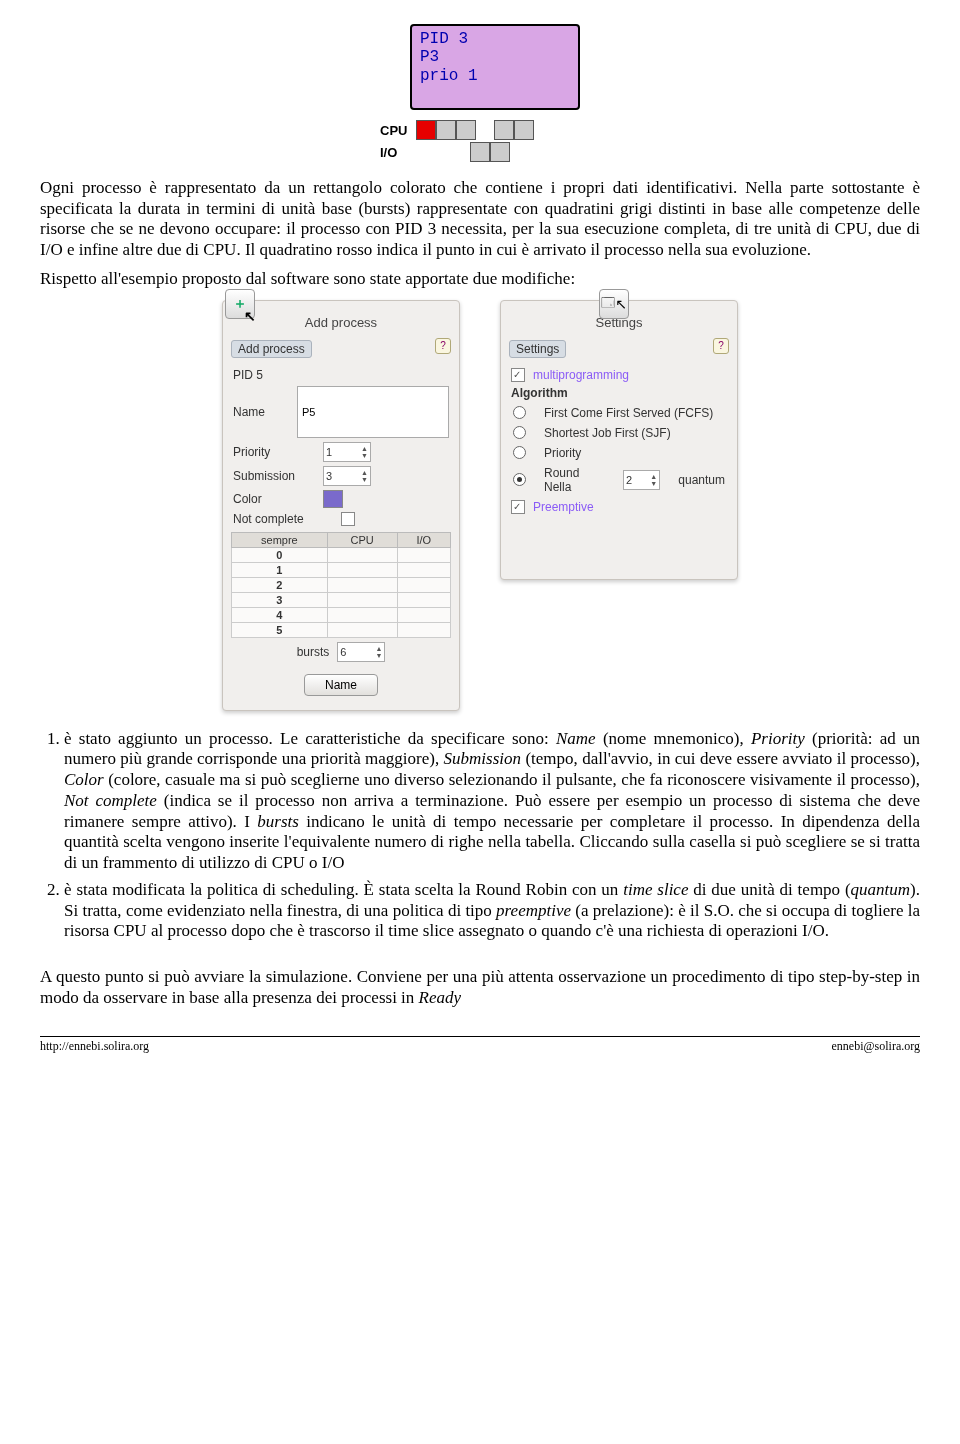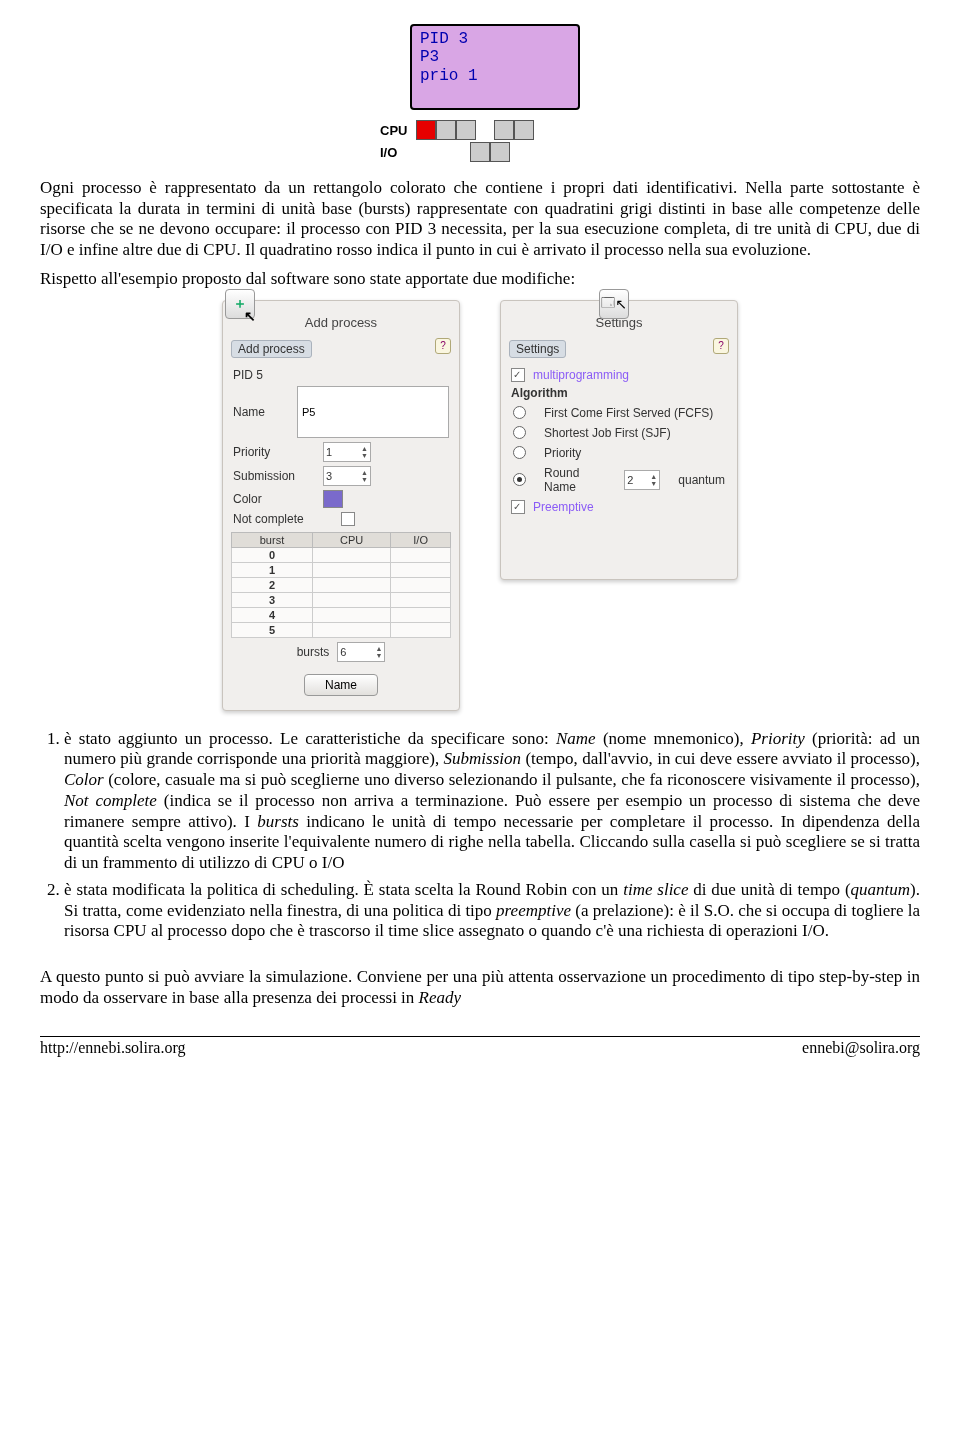--- a/index.html
+++ b/index.html
@@ -1,18 +1,18 @@
 <!DOCTYPE html>
 <html><head>
 <meta charset="utf-8">
 <style>
   body { margin:0; padding:0; background:#fff; font-family:"Times New Roman", Times, serif; font-size:17px; color:#000; }
   .page { width:880px; margin:0 auto; padding:20px 40px 10px 40px; position:relative; }
   .hdr { display:flex; justify-content:space-between; font-size:16px; border-bottom:1px solid #000; padding-bottom:2px; margin-bottom:14px; }
-  .ftr { display:flex; justify-content:space-between; font-size:16px; border-top:1px solid #000; padding-top:2px; margin-top:28px; }
+  .ftr { display:flex; justify-content:space-between; font-size:12px; border-top:1px solid #000; padding-top:2px; margin-top:28px; }
   p { margin:8px 0; text-align:justify; line-height:1.22; }
   ol { margin:8px 0 25px 24px; padding:0; }
   li { margin:6px 0; text-align:justify; line-height:1.22; }
   em { font-style:italic; }
 
   
   .diag-wrap { display:flex; justify-content:center; margin:4px 0 14px 0; }
   .diag { }
   .proc-box { width:150px; height:74px; background:#d9a6e5; border:2px solid #000; border-radius:4px; padding:4px 8px; font-family:"Courier New", monospace; font-size:16px; color:#0000b0; line-height:1.15; margin:0 0 10px 30px; }
   .row-lbl { display:flex; align-items:center; margin:0 0 2px 0; gap:6px; font-family:Arial,Helvetica,sans-serif; font-weight:bold; font-size:13px; }
@@ -124,21 +124,21 @@
           <label>Color</label>
           <span class="swatch"></span>
         </div>
       <div class="frow">
           <label style="width:100px">Not complete</label>
           <span class="chk"></span>
         </div>
       <table class="tbl">
         <tbody>
             <tr>
-          <th>burst</th>
+          <th>sempre</th>
           <th>CPU</th>
           <th>I/O</th>
         </tr>
         <tr>
               <td>0</td>
               <td></td>
               <td></td>
             </tr>
         <tr>
               <td>1</td>
@@ -199,21 +199,21 @@
         <label>
             <span class="radio"></span>
             <span>Shortest Job First (SJF)</span>
           </label>
         <label>
             <span class="radio"></span>
             <span>Priority</span>
           </label>
         <label>
           <span class="radio sel"></span>
-          <span>Round Name</span>
+          <span>Round Nella</span>
           <span class="spinner" style="width:34px">
               <span>2</span>
               <span class="ud">▲<br>▼</span>
             </span>
           <span>quantum</span>
         </label>
       </div>
       <div class="frow grey" style="margin-top:6px">
           <span class="chk chked"></span>
           <span>Preemptive</span>

